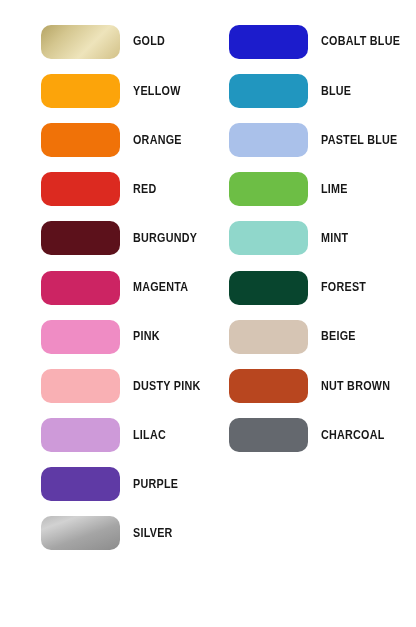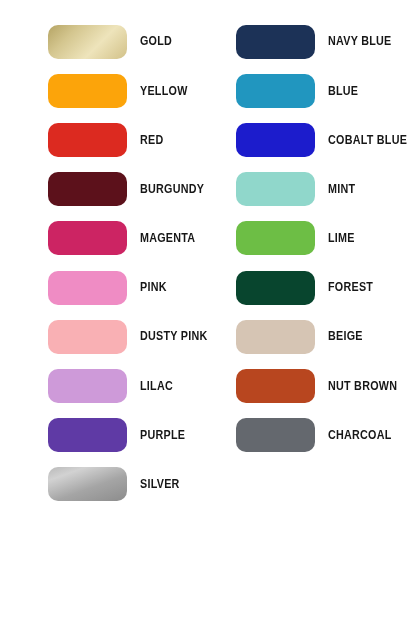--- a/index.html
+++ b/index.html
@@ -13,21 +13,21 @@
     font-family: "Liberation Sans", sans-serif;
     overflow: hidden;
   }
   #chart {
     position: relative;
     width: 416px;
     height: 627px;
     display: flex;
     flex-direction: row;
     box-sizing: border-box;
-    padding: 17px 0 0 12px;
+    padding: 17px 0 0 5px;
   }
   .column {
     width: 208px;
     display: flex;
     flex-direction: column;
     box-sizing: border-box;
   }
   .swatch-row {
     height: 49.2px;
     display: flex;
@@ -69,20 +69,24 @@
   <div class="column left">
       <div class="swatch-row">
         <div class="swatch-chip" style="background: linear-gradient(135deg, rgb(181, 164, 100) 0%, rgb(212, 198, 143) 28%, rgb(238, 228, 187) 62%, rgb(210, 193, 136) 100%);"></div>
         <div class="swatch-label">GOLD</div>
       </div>
       <div class="swatch-row">
         <div class="swatch-chip" style="background: rgb(252, 164, 10);"></div>
         <div class="swatch-label">YELLOW</div>
       </div>
       <div class="swatch-row">
+        <div class="swatch-chip" style="background: rgb(240, 114, 8);"></div>
+        <div class="swatch-label">ORANGE</div>
+      </div>
+      <div class="swatch-row">
         <div class="swatch-chip" style="background: rgb(220, 42, 32);"></div>
         <div class="swatch-label">RED</div>
       </div>
       <div class="swatch-row">
         <div class="swatch-chip" style="background: rgb(92, 17, 27);"></div>
         <div class="swatch-label">BURGUNDY</div>
       </div>
       <div class="swatch-row">
         <div class="swatch-chip" style="background: rgb(204, 36, 99);"></div>
         <div class="swatch-label">MAGENTA</div>
@@ -103,38 +107,38 @@
         <div class="swatch-chip" style="background: rgb(95, 58, 165);"></div>
         <div class="swatch-label">PURPLE</div>
       </div>
       <div class="swatch-row">
         <div class="swatch-chip" style="background: linear-gradient(160deg, rgb(185, 185, 185) 0%, rgb(210, 210, 210) 22%, rgb(165, 165, 165) 58%, rgb(140, 140, 140) 100%);"></div>
         <div class="swatch-label">SILVER</div>
       </div>
     </div>
   <div class="column right">
       <div class="swatch-row">
-        <div class="swatch-chip" style="background: rgb(28, 50, 87);"></div>
-        <div class="swatch-label">NAVY BLUE</div>
+        <div class="swatch-chip" style="background: rgb(28, 28, 204);"></div>
+        <div class="swatch-label">COBALT BLUE</div>
       </div>
       <div class="swatch-row">
         <div class="swatch-chip" style="background: rgb(33, 150, 191);"></div>
         <div class="swatch-label">BLUE</div>
       </div>
       <div class="swatch-row">
-        <div class="swatch-chip" style="background: rgb(28, 28, 204);"></div>
-        <div class="swatch-label">COBALT BLUE</div>
+        <div class="swatch-chip" style="background: rgb(170, 193, 234);"></div>
+        <div class="swatch-label">PASTEL BLUE</div>
+      </div>
+      <div class="swatch-row">
+        <div class="swatch-chip" style="background: rgb(109, 190, 69);"></div>
+        <div class="swatch-label">LIME</div>
       </div>
       <div class="swatch-row">
         <div class="swatch-chip" style="background: rgb(144, 215, 203);"></div>
         <div class="swatch-label">MINT</div>
-      </div>
-      <div class="swatch-row">
-        <div class="swatch-chip" style="background: rgb(109, 190, 69);"></div>
-        <div class="swatch-label">LIME</div>
       </div>
       <div class="swatch-row">
         <div class="swatch-chip" style="background: rgb(8, 69, 46);"></div>
         <div class="swatch-label">FOREST</div>
       </div>
       <div class="swatch-row">
         <div class="swatch-chip" style="background: rgb(214, 197, 180);"></div>
         <div class="swatch-label">BEIGE</div>
       </div>
       <div class="swatch-row">

